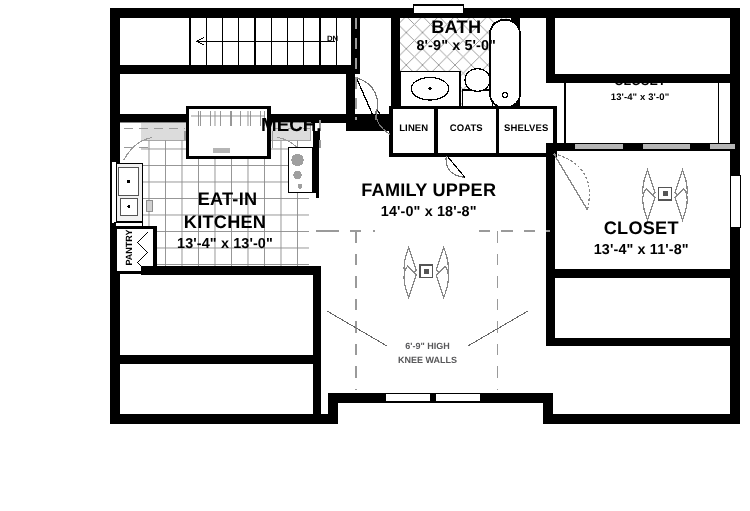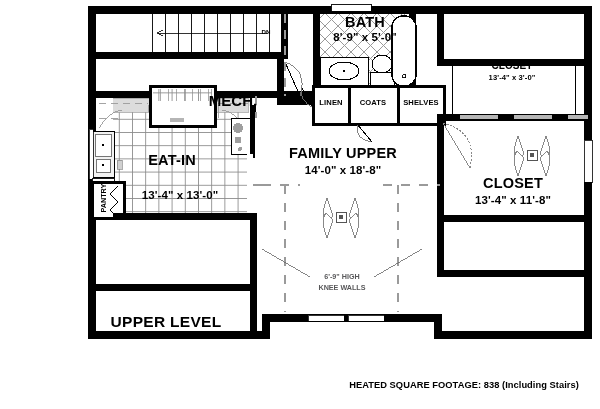--- a/index.html
+++ b/index.html
@@ -339,31 +339,30 @@
   <div class="lbl room-name" style="left:365px; top:14px;">BATH</div>
   <div class="lbl room-dim" style="left:365px; top:31px;">8'-9" x 5'-0"</div>
 
   <div class="lbl tiny-room" style="left:331px; top:99px;">LINEN</div>
   <div class="lbl tiny-room" style="left:373px; top:99px;">COATS</div>
   <div class="lbl tiny-room" style="left:421px; top:99px;">SHELVES</div>
 
   <div class="lbl small-room" style="left:512px; top:60px;">CLOSET</div>
   <div class="lbl tiny-room" style="left:512px; top:74px;">13'-4" x 3'-0"</div>
 
-  <div class="lbl room-name" style="left:172px; top:152px;">EAT-IN</div>
+  <div class="lbl room-name" style="left:182px; top:152px;">EAT-IN</div>
+  <div class="lbl room-name" style="left:180px; top:170px;">KITCHEN</div>
   <div class="lbl room-dim" style="left:180px; top:189px;">13'-4" x 13'-0"</div>
 
   <div class="lbl room-name" style="left:343px; top:145px;">FAMILY UPPER</div>
   <div class="lbl room-dim" style="left:343px; top:164px;">14'-0" x 18'-8"</div>
 
   <div class="lbl room-name" style="left:513px; top:175px;">CLOSET</div>
   <div class="lbl room-dim" style="left:513px; top:194px;">13'-4" x 11'-8"</div>
 
   <div class="lbl vert" style="left:104px; top:194px;">PANTRY</div>
 
   <div class="lbl knee" style="left:342px; top:272px;">6'-9" HIGH</div>
   <div class="lbl knee" style="left:342px; top:283px;">KNEE WALLS</div>
 
-  <div class="lbl level" style="left:166px; top:313px;">UPPER LEVEL</div>
-
-  <div class="lbl footer" style="left:464px; top:380px;">HEATED SQUARE FOOTAGE: 838 (Including Stairs)</div>
+
 
 </div>
 
 </body></html>

